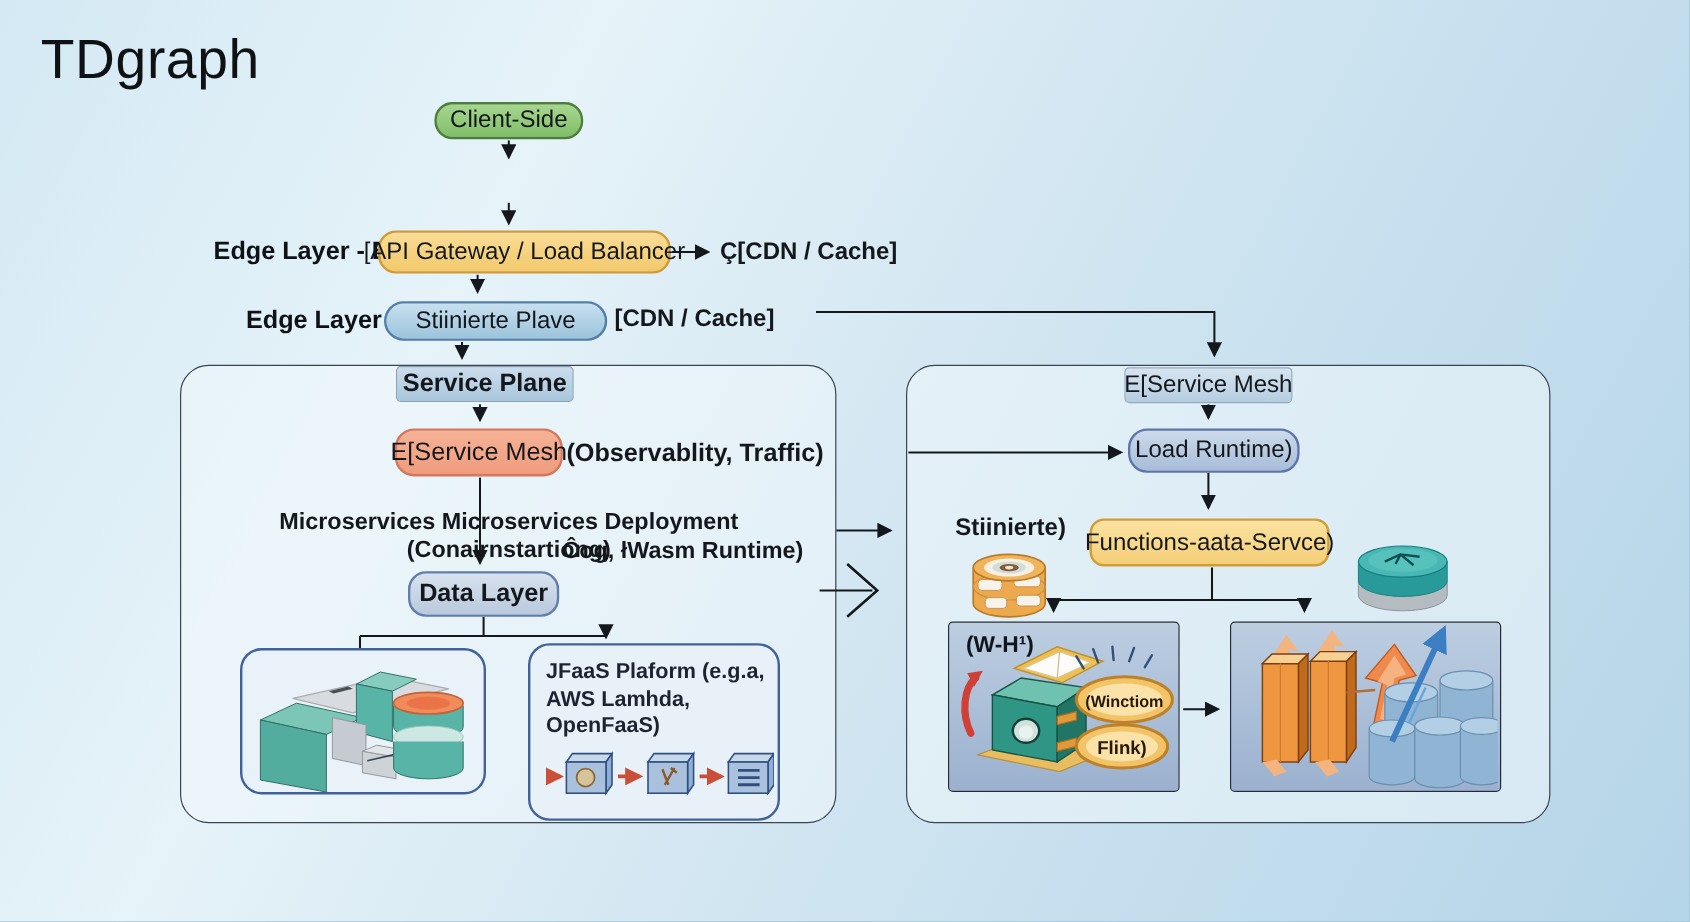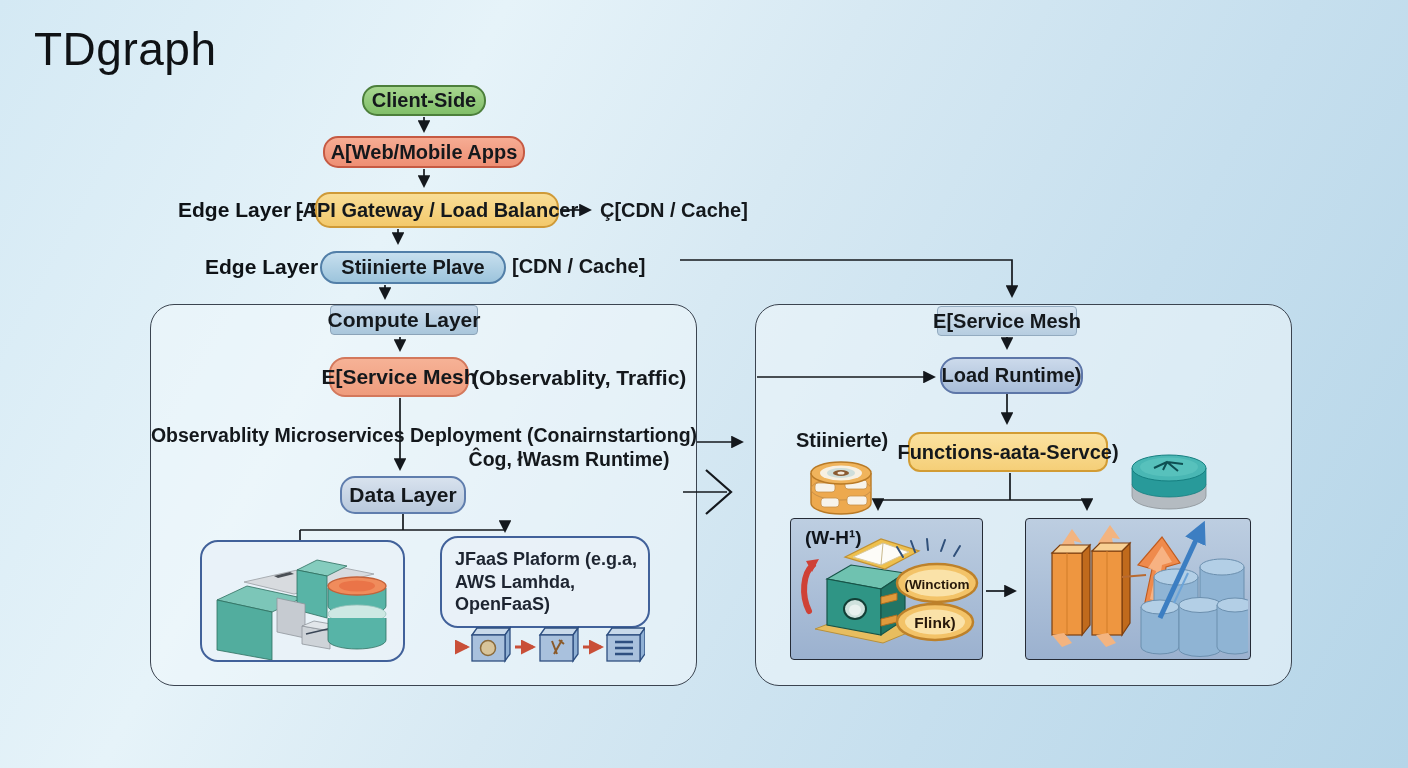--- a/index.html
+++ b/index.html
@@ -3,21 +3,21 @@
 <meta charset="utf-8">
 <style>
   html,body{margin:0;padding:0;background:#9fc3d8;}
   #canvas{
     position:relative;width:1408px;height:768px;overflow:hidden;
     font-family:"Liberation Sans","DejaVu Sans",sans-serif;color:#14181c;
     background:linear-gradient(118deg,#d4e9f4 0%,#e6f3f9 28%,#d7e9f3 48%,#c6dfee 72%,#b5d5e8 100%);
   }
   .abs{position:absolute;}
   .node{position:absolute;display:flex;align-items:center;justify-content:center;
-        font-weight:700;white-space:nowrap;box-sizing:border-box;z-index:2;}
+        font-weight:400;white-space:nowrap;box-sizing:border-box;z-index:2;}
   .lbl{position:absolute;font-weight:700;white-space:nowrap;z-index:2;color:#0e1216;}
   .plain{position:absolute;font-weight:600;white-space:nowrap;z-index:2;color:#14181c;}
   .panel{position:absolute;border:1.7px solid #3b4450;border-radius:24px;
          background:rgba(240,247,252,.55);z-index:0;}
   .green{background:linear-gradient(180deg,#a7d68f,#81bf69);border:2px solid #4c7f3b;border-radius:15px;font-size:20px;}
   .salmon{background:linear-gradient(180deg,#f6ac93,#ee8f74);border:2px solid #c65a43;border-radius:15px;font-size:20px;}
   .gold{background:linear-gradient(180deg,#f9dd96,#f3c96c);border:2px solid #cf9a38;border-radius:15px;font-size:20px;}
   .bluepill{background:linear-gradient(180deg,#c7dfee,#9cc4dc);border:2px solid #527fa8;border-radius:17px;font-size:20px;}
   .steel{background:linear-gradient(180deg,#ccdded,#a9c6db);border:1.5px solid #8ba3b8;border-radius:4px;font-size:21px;font-weight:700;}
   .salmon2{background:linear-gradient(180deg,#f6b296,#ef9c7d);border:2px solid #d3785c;border-radius:16px;font-size:21px;}
@@ -68,45 +68,42 @@
       <path d="M1010,473 V500 M878,500 H1087"></path>
       <path d="M878,500 V509" marker-end="url(#ah)"></path>
       <path d="M1087,500 V509" marker-end="url(#ah)"></path>
       <path d="M986,591 H1015" marker-end="url(#ah)"></path>
     </g>
   </svg>
 
   <div class="node green" style="left:362px;top:85px;width:124px;height:31px;">
     <span>Client-Side</span>
   </div>
-  <div class="node salmon" style="left:323px;top:136px;width:202px;height:32px;">
-    <span>A[Web/Mobile Apps</span>
-  </div>
 
   <div class="lbl" style="left:178px;top:198px;font-size:21px;">Edge Layer - B</div>
   <div class="node gold" style="left:315px;top:192px;width:244px;height:36px;">
     <span>[API Gateway / Load Balancer</span>
   </div>
   <div class="plain" style="left:600px;top:199px;font-size:20px;">Ç[CDN / Cache]</div>
 
   <div class="lbl" style="left:205px;top:255px;font-size:21px;">Edge Layer</div>
   <div class="node bluepill" style="left:320px;top:251px;width:186px;height:33px;">
     <span>Stiinierte Plave</span>
   </div>
   <div class="plain" style="left:512px;top:255px;font-size:20px;">[CDN / Cache]</div>
 
   <div class="node steel" style="left:330px;top:305px;width:148px;height:30px;">
-    <span>Compute Layer</span>
+    <span>Service Plane</span>
   </div>
   <div class="node salmon2" style="left:329px;top:357px;width:140px;height:40px;">
     <span>E[Service Mesh</span>
   </div>
   <div class="plain" style="left:472px;top:366px;font-size:21px;">(Observablity, Traffic)</div>
 
-  <div id="micro1" style="top:424px;"><b>Observablity</b><span> Microservices Deployment (Conairnstartiong)</span></div>
+  <div id="micro1" style="top:424px;"><b>Microservices</b><span> Microservices Deployment (Conairnstartiong)</span></div>
   <div id="micro2" style="top:448px;transform:translateX(145px);">Ĉog, łWasm Runtime)</div>
 
   <div class="node datapill" style="left:340px;top:476px;width:126px;height:38px;">
     <span>Data Layer</span>
   </div>
 
   <div class="subbox" style="left:200px;top:540px;width:205px;height:122px;">
     <svg width="201" height="118" viewBox="0 0 201 118">
       <polygon points="42,40 122,22 172,32 92,52" fill="#d8dbdf" stroke="#a8adb2" stroke-width="1"></polygon>
       <polygon points="72,34 88,30 92,32 76,36" fill="#4a4f55"></polygon>
@@ -120,21 +117,21 @@
       <polygon points="100,84 112,79 140,84 128,89" fill="#e2e6ea" stroke="#8f959c" stroke-width="0.8"></polygon>
       <line x1="104" y1="92" x2="130" y2="86" stroke="#3a4656" stroke-width="1.4"></line>
       <path d="M126,46 v18 a29,9 0 0 0 58,0 v-18" fill="#57b4a7" stroke="#2e6e60" stroke-width="0.8"></path>
       <ellipse cx="155" cy="72" rx="29" ry="9" fill="#cde8e3" stroke="#9cc4bc" stroke-width="0.8"></ellipse>
       <path d="M126,76 v22 a29,9 0 0 0 58,0 v-22" fill="#57b4a7" stroke="#2e6e60" stroke-width="0.8"></path>
       <ellipse cx="155" cy="44" rx="29" ry="9" fill="#f08c5c" stroke="#c4623a" stroke-width="1.4"></ellipse>
       <ellipse cx="155" cy="44" rx="18" ry="5.5" fill="#ea7448"></ellipse>
     </svg>
   </div>
 
-  <div class="subbox" style="left:440px;top:536px;width:210px;height:92px;padding:10px 0 0 13px;">
+  <div class="subbox" style="left:440px;top:536px;width:210px;height:148px;padding:10px 0 0 13px;">
     <div style="font-size:18px;font-weight:600;line-height:1.25;color:#1d2430;">
       <div>JFaaS Plaform (e.g.a,</div>
       <div>AWS Lamhda, OpenFaaS)</div>
     </div>
     <svg width="190" height="50" viewBox="0 0 190 50" style="margin-top:6px;">
       <defs>
         <marker id="ahr" viewBox="0 0 10 10" refX="8" refY="5" markerWidth="5" markerHeight="5" orient="auto">
           <path d="M0,0 L10,5 L0,10 z" fill="#c94f38"></path>
         </marker>
       </defs>

